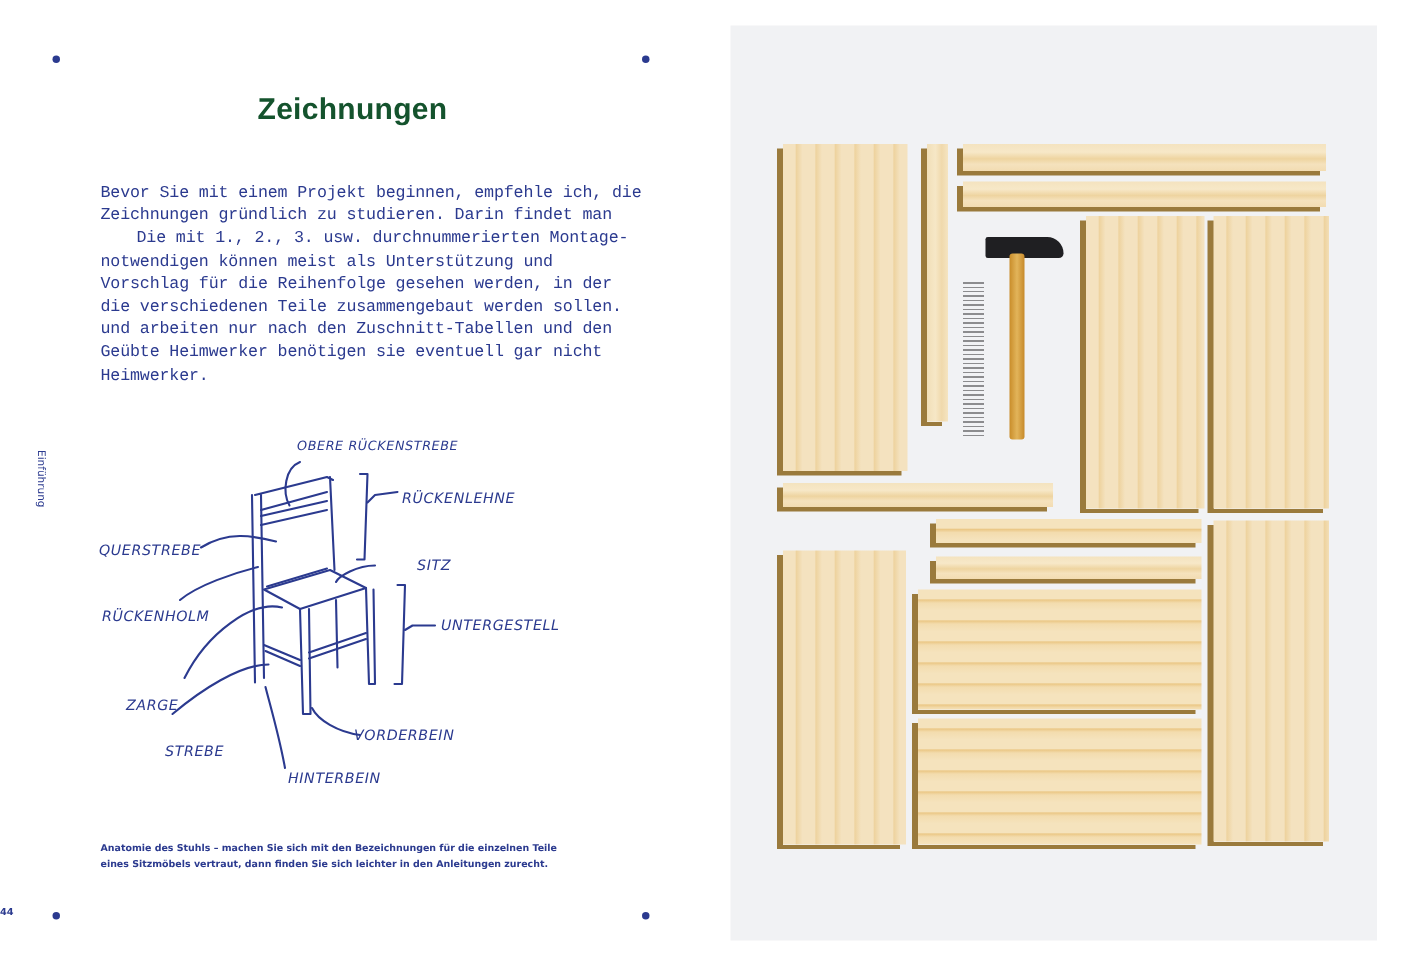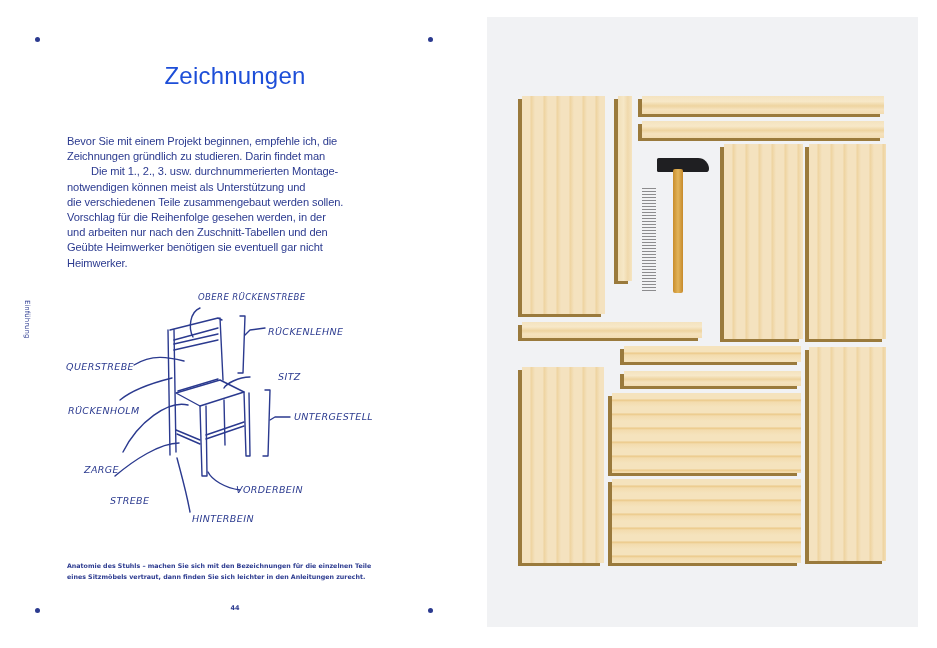--- a/index.html
+++ b/index.html
@@ -1,31 +1,31 @@
 <!DOCTYPE html>
 <html><head>
 <meta charset="utf-8">
 <style>
   html, body { margin:0; padding:0; }
   body { width:937px; height:648px; background:#ffffff; position:relative; overflow:hidden;
          font-family:"DejaVu Sans", sans-serif; color:#2b3a8f; }
   .page-left { position:absolute; left:0; top:0; width:470px; height:648px; background:#ffffff; }
   .dot { position:absolute; width:5px; height:5px; border-radius:50%; background:#2b3a8f; }
   .title { position:absolute; left:0; width:470px; top:62px; text-align:center;
-           font-family:"Liberation Sans", sans-serif; font-size:24px; color:#1d4ed8; letter-spacing:0.2px; }
-  .body-text { position:absolute; left:67px; top:134px; width:340px; font-size:11.1px; line-height:15.2px;
-               color:#2b3a8f; font-family:Liberation Sans, sans-serif; letter-spacing:-0.1px; }
+           font-family:"Liberation Sans", sans-serif; font-size:20px; color:#14532d; letter-spacing:0.2px;font-weight:bold; }
+  .body-text { position:absolute; left:67px; top:122px; width:340px; font-size:11.1px; line-height:15.2px;
+               color:#2b3a8f; font-family:Liberation Mono, monospace; letter-spacing:-0.1px; }
   .body-text .line { white-space:nowrap; display:block; }
   .body-text .indent { padding-left:24px; }
   .side-label { position:absolute; left:31px; top:300px; font-size:7px; color:#2b3a8f;
                 transform-origin:left top; transform:rotate(90deg); white-space:nowrap; }
   .sketch { position:absolute; left:60px; top:280px; width:340px; height:250px; }
   .caption { position:absolute; left:67px; top:561px; width:340px; font-size:6.3px; line-height:10.5px; font-weight:bold; color:#2b3a8f; }
   .caption span { display:block; white-space:nowrap; }
-  .page-num { position:absolute; left:0; width:470px; top:604px; text-align:center; font-size:6.5px; font-weight:bold; color:#2b3a8f; }
+  .page-num { position:absolute; left:0; width:470px; top:604px; text-align:left; font-size:6.5px; font-weight:bold; color:#2b3a8f; }
 
   .page-right { position:absolute; left:470px; top:0; width:467px; height:648px; background:#ffffff; }
   .photo { position:absolute; left:487px; top:17px; width:431px; height:610px; background:#f1f2f4; overflow:hidden; }
   .board { position:absolute; background:linear-gradient(90deg,#f1dfb8 0%,#f6e7c6 40%,#f0d9ac 70%,#f5e4c1 100%);
            box-shadow:-4px 3px 0 #9a7a3c; }
   .board.h { background:linear-gradient(180deg,#f4e3bf 0%,#f7e8c8 30%,#eed4a0 55%,#f5e2bd 75%,#f2dcb2 100%); }
   .board.grain-h { background:repeating-linear-gradient(180deg,#f5e3bd 0px,#f5e3bd 6px,#ebc887 7px,#f3dcae 9px,#f5e3bd 14px); }
   .board.grain-v { background:repeating-linear-gradient(90deg,#f4e2bf 0px,#f4e2bf 8px,#eed39f 9px,#f4e2bf 13px); }
   .hammer-handle { position:absolute; background:linear-gradient(90deg,#c98d2a,#e2b45a,#c78a2a); border-radius:2px; }
   .hammer-head { position:absolute; background:#1f1f22; }
@@ -40,22 +40,22 @@
   <div class="dot" style="left:35px;top:608px;"></div>
   <div class="dot" style="left:428px;top:608px;"></div>
 
   <div class="title">Zeichnungen</div>
 
   <div class="body-text">
     <span class="line">Bevor Sie mit einem Projekt beginnen, empfehle ich, die</span>
     <span class="line">Zeichnungen gründlich zu studieren. Darin findet man</span>
     <span class="line indent">Die mit 1., 2., 3. usw. durchnummerierten Montage-</span>
     <span class="line">notwendigen können meist als Unterstützung und</span>
+    <span class="line">Vorschlag für die Reihenfolge gesehen werden, in der</span>
     <span class="line">die verschiedenen Teile zusammengebaut werden sollen.</span>
-    <span class="line">Vorschlag für die Reihenfolge gesehen werden, in der</span>
     <span class="line">und arbeiten nur nach den Zuschnitt-Tabellen und den</span>
     <span class="line">Geübte Heimwerker benötigen sie eventuell gar nicht</span>
     <span class="line">Heimwerker.</span>
   </div>
 
   <div class="side-label">Einführung</div>
 
   <svg class="sketch" viewBox="0 0 340 250" fill="none" stroke="#2b3a8f" stroke-width="1.4" stroke-linecap="round" stroke-linejoin="round">
 
     <path d="M108 50 L110 175 M114 50 L116 172 M110 50 L158 38 L162 40 M160 38 L163 100"></path>

